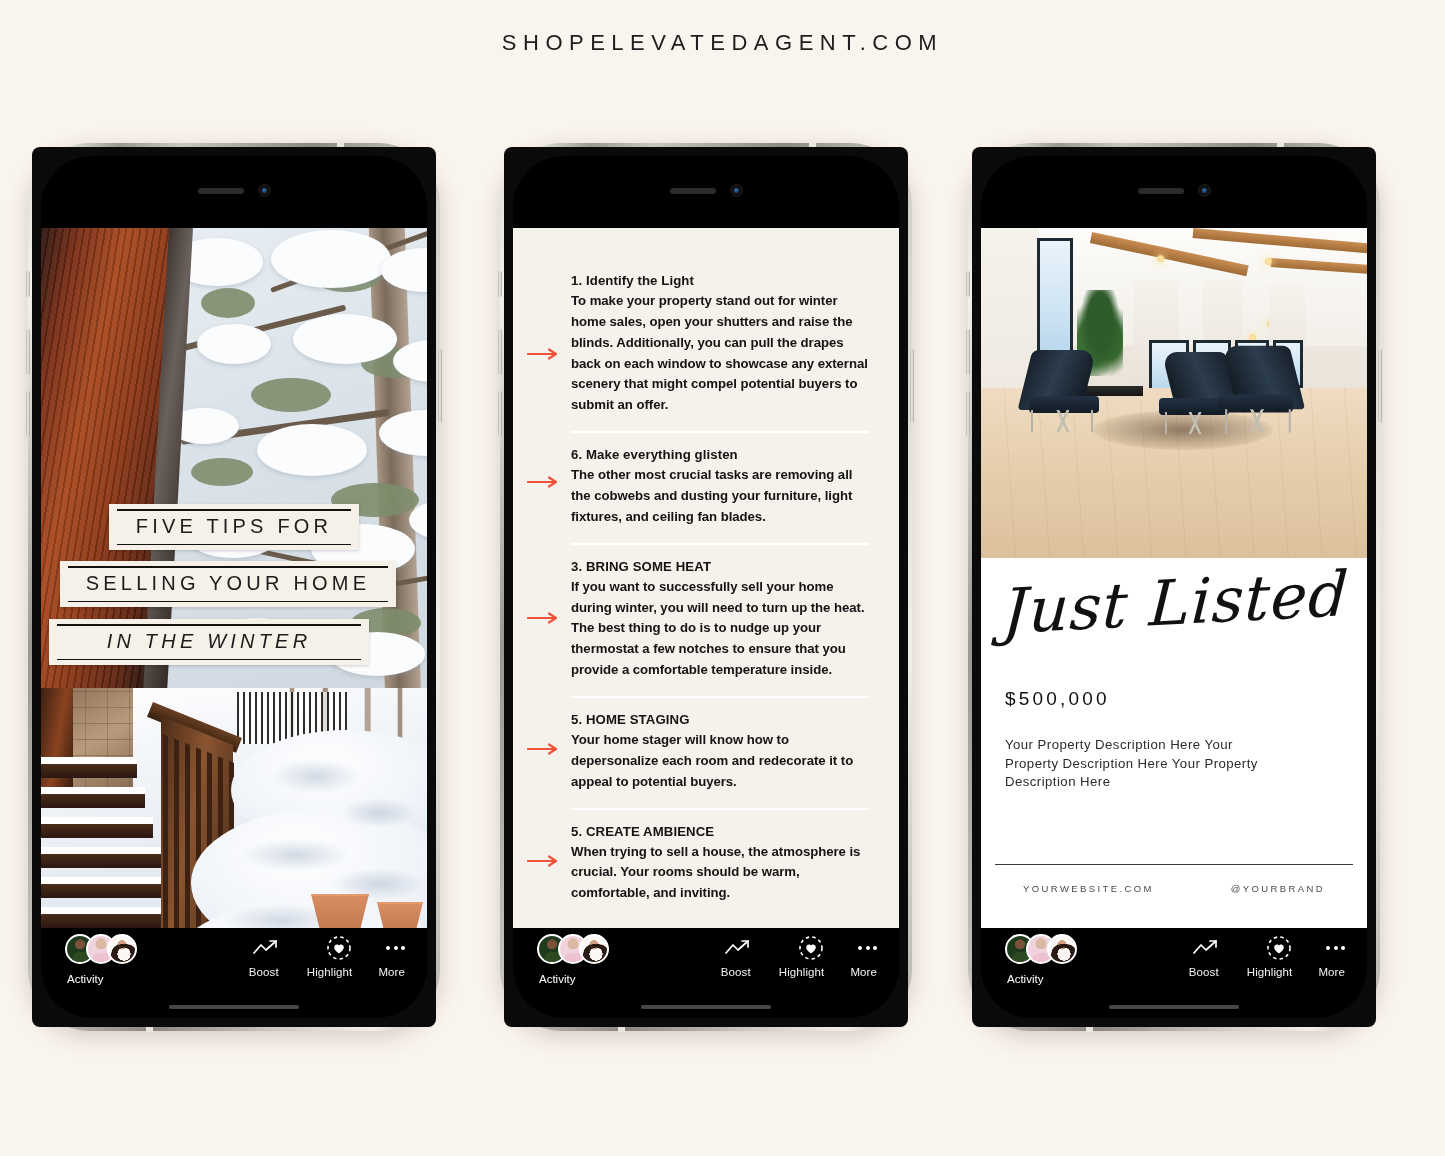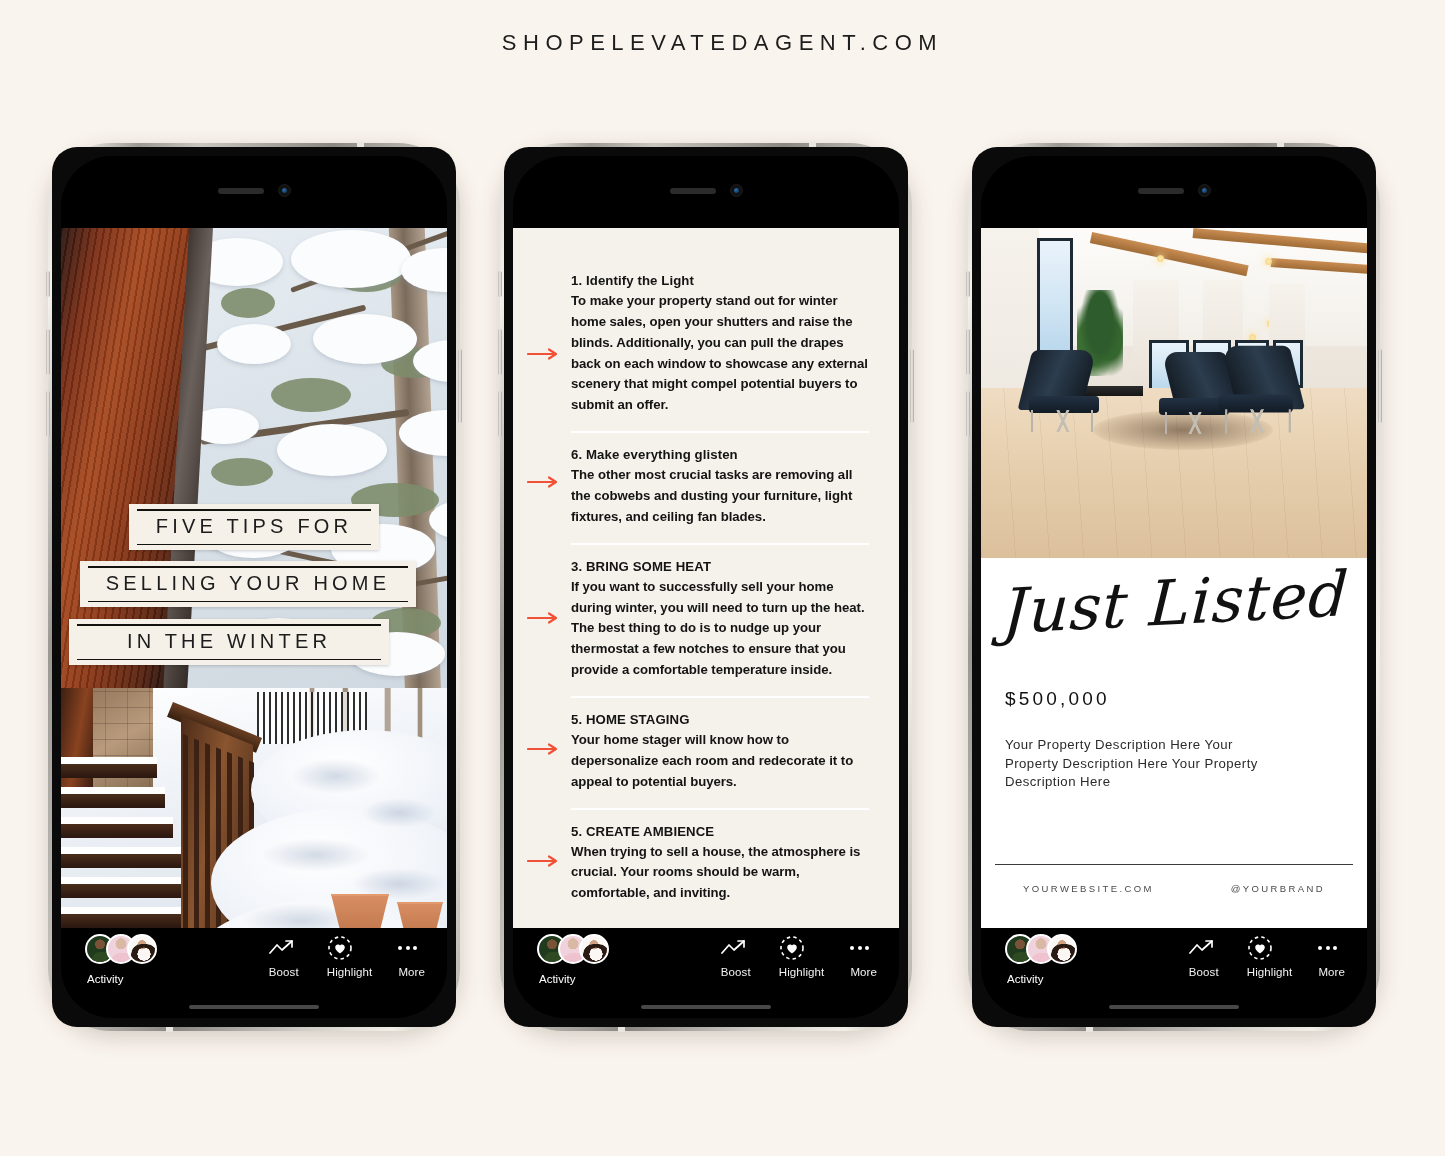--- a/index.html
+++ b/index.html
@@ -16,33 +16,33 @@
     position: absolute; top: 30px; left: 0; width: 1445px;
     text-align: center;
     font-size: 22px; letter-spacing: 6.5px; color: #1d1d1d;
     font-family: "Liberation Sans", sans-serif; font-weight: 400;
   }
 
   
   .phone {
     position: absolute; top: 143px; width: 412px; height: 888px;
   }
-  .phone-1 { left: 48px; }
+  .phone-1 { left: 28px; }
   .phone-2 { left: 500px; }
   .phone-3 { left: 968px; }
 
   .phone-outer {
     position: absolute; inset: 0;
     border-radius: 62px;
     background: linear-gradient(100deg,#dedad5 0%,#f4f1ec 5%,#9b9792 16%,#c9c5bf 27%,#8b8782 50%,#cfcbc5 72%,#f2efe9 88%,#b4b0aa 100%);
     box-shadow: 0 6px 22px rgba(60,45,30,.20);
   }
   .phone-body {
     position: absolute; inset: 4px;
-    border-radius: 25px;
+    border-radius: 8px;
     background: #0a0a0a;
   }
   .phone-screen {
     position: absolute; inset: 9px;
     border-radius: 51px;
     background: #000;
     overflow: hidden;
   }
   
   .notch-row {
@@ -95,21 +95,21 @@
   }
 
   
   .toolbar {
     position: absolute; left: 0; right: 0; bottom: 18px; height: 66px;
     display: flex; align-items: flex-start; z-index: 7;
     color: #fff;
     padding: 0 22px;
   }
   .tool {
-    display: flex; flex-direction: column; align-items: flex-start; gap: 4px;
+    display: flex; flex-direction: column; align-items: flex-end; gap: 4px;
   }
   .tool-label { font-size: 11.5px; color: #f2f2f2; letter-spacing: .1px; }
   .activity { margin-right: auto; align-items: flex-start; }
   .avatars { display: flex; height: 30px; padding-left: 2px; }
   .avatars .av {
     width: 30px; height: 30px; border-radius: 50%;
     border: 2px solid #fff; margin-left: -9px;
     background-size: cover; overflow: hidden; position: relative;
   }
   .avatars .av:first-child { margin-left: 0; }
@@ -243,21 +243,21 @@
     display:block;
     font-size: 20px; letter-spacing: 4.2px; color: #1c1c1c; font-weight: 400;
   }
   .plate::before, .plate::after {
     content:""; position:absolute; left:8px; right:8px; height:1.5px; background:#14120f;
   }
   .plate::before { top: 5px; }
   .plate::after  { bottom: 5px; }
   .plate-1 { width: 250px; margin: 0 auto; }
   .plate-2 { width: 336px; margin: 11px auto 0; margin-left: 19px; }
-  .plate-3 { width: 320px; margin: 12px auto 0; margin-left: 8px; }
+  .plate-3 { width: 320px; margin: 12px auto 0; margin-left: 8px; font-style: italic; }
 
   
   .tips-panel {
     position: absolute; top: 0; left: 0; right: 0; bottom: 0;
     background: #f5f1eb;
     padding: 45px 30px 10px 58px;
     overflow: hidden;
   }
   .tip { position: relative; margin-bottom: 0; }
   .tip-title {

